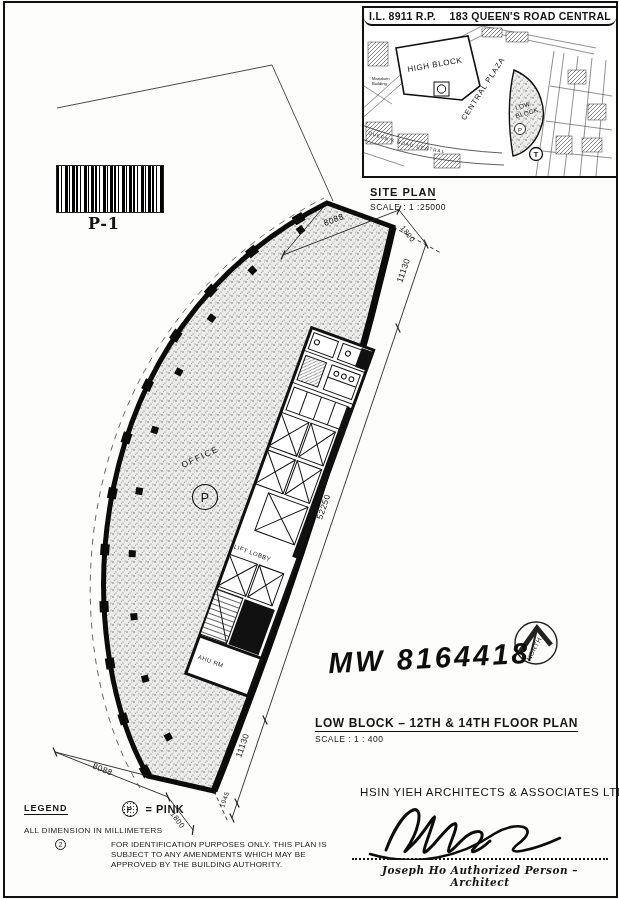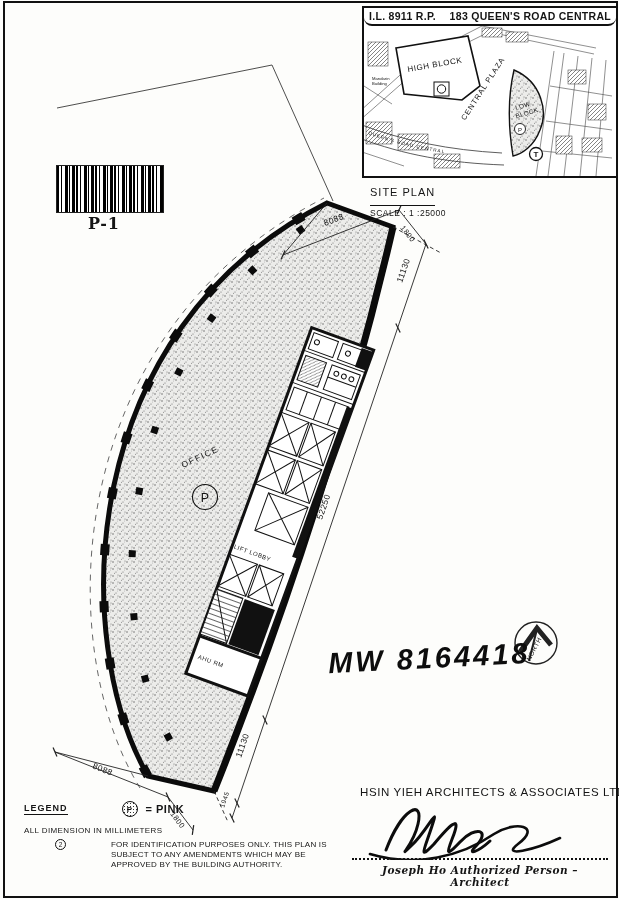--- a/index.html
+++ b/index.html
@@ -9,22 +9,22 @@
   .page-border{left:3px;top:1px;width:611px;height:893px;border:2px solid #111;pointer-events:none;}
   svg{display:block;}
   svg text{fill:#151515;font-family:"Liberation Sans",sans-serif;}
 
   
   .map-box{left:362px;top:6px;width:252px;border:2px solid #111;background:#fff;}
   .map-header{display:flex;justify-content:space-between;align-items:center;
               padding:2px 5px;border-bottom:2px solid #111;font-size:10.5px;
               font-weight:bold;letter-spacing:.3px;white-space:nowrap;border-radius:8px;}
   .site-title{left:370px;top:182px;}
-  .u-title{font-weight:normal;font-size:11px;letter-spacing:1px;border-bottom:1.5px solid #111;
-           padding-bottom:7px;display:inline-block;}
+  .u-title{font-weight:bold;font-size:11px;letter-spacing:1px;border-bottom:1.5px solid #111;
+           padding-bottom:1px;display:inline-block;}
   .scale-line{font-size:8.5px;letter-spacing:.5px;margin-top:2px;}
 
   
   .barcode-wrap{left:56px;top:165px;width:96px;text-align:center;}
   .barcode{width:106px;height:46px;border:1px solid #222;
     background:repeating-linear-gradient(90deg,#000 0 2px,#fff 2px 4px,#000 4px 5px,#fff 5px 8px,
     #000 8px 11px,#fff 11px 12px,#000 12px 13px,#fff 13px 15px,#000 15px 18px,#fff 18px 19px);}
   .barcode-label{font-family:"DejaVu Serif",serif;font-weight:bold;font-size:16px;
                  letter-spacing:1px;margin-top:1px;}
 
@@ -272,20 +272,24 @@
     <div class="scale-line">SCALE : 1 :25000</div>
   </div>
 
   <div class="abs barcode-wrap">
     <div class="barcode"></div>
     <div class="barcode-label">P-1</div>
   </div>
 
   <div class="abs handwritten">MW 8164418</div>
 
+  <div class="abs plan-title">
+    <span class="u-title">LOW BLOCK – 12TH &amp; 14TH FLOOR PLAN</span>
+    <div class="scale-line">SCALE : 1 : 400</div>
+  </div>
 
   <div class="abs legend-block">
     <div class="legend-row">
       <span class="legend-head">LEGEND</span>
       <span class="p-symbol">P</span>
       <span class="pink-eq">= PINK</span>
     </div>
     <div class="dim-note">ALL DIMENSION IN MILLIMETERS</div>
     <div class="note-row" style="margin-left:31px;gap:45px;">
       <span class="circ-num">2</span>

